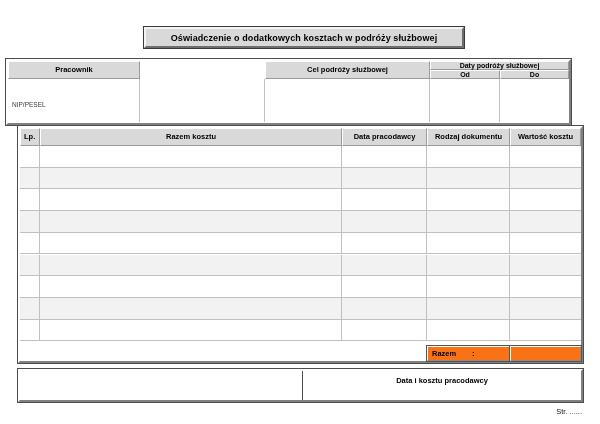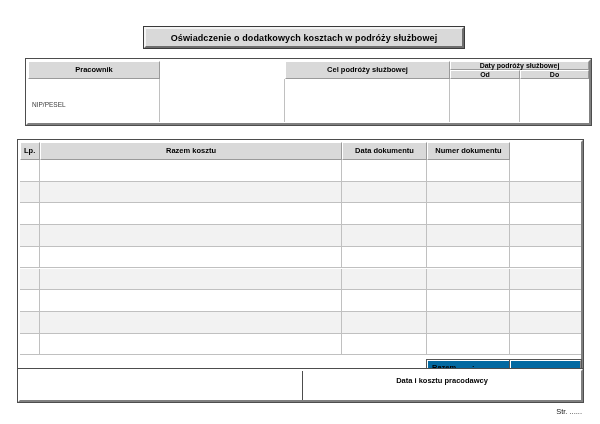--- a/index.html
+++ b/index.html
@@ -78,28 +78,28 @@
   }
   .body-cell.stripe { background: #f2f2f2; }
 
   .label-sm {
     position: absolute;
     font-size: 6.5px;
     color: #3b3b3b;
   }
 
   
-  #header-table { left: 26px; top: 59px; width: 565px; height: 66px; }
-
-  
-  #cost-table { left: 18px; top: 140px; width: 565px; height: 237px; }
+  #header-table { left: 6px; top: 59px; width: 565px; height: 66px; }
+
+  
+  #cost-table { left: 18px; top: 126px; width: 565px; height: 237px; }
 
   .total-cell {
     position: absolute;
-    background: #0369a1;
+    background: #f97316;
     border-top: 1px solid #ffffff;
     border-left: 1px solid #ffffff;
     border-right: 1px solid #8c8c8c;
     border-bottom: 1px solid #8c8c8c;
     outline: 1px solid #555555;
     display: flex;
     align-items: center;
     font-weight: bold;
     font-size: 7.5px;
   }
@@ -195,27 +195,30 @@
 
     <div class="hdr-cell left" style="left:0; top:0; width:20px; height:18px;">
       <span>Lp.</span>
     </div>
 
     <div class="hdr-cell" style="left:20px; top:0; width:302px; height:18px;">
       <span>Razem kosztu</span>
     </div>
 
     <div class="hdr-cell" style="left:322px; top:0; width:85px; height:18px;">
-      <span>Data dokumentu</span>
+      <span>Data pracodawcy</span>
     </div>
 
     <div class="hdr-cell" style="left:407px; top:0; width:83px; height:18px;">
-      <span>Numer dokumentu</span>
-    </div>
-
+      <span>Rodzaj dokumentu</span>
+    </div>
+
+    <div class="hdr-cell" style="left:490px; top:0; width:71px; height:18px;">
+      <span>Wartość kosztu</span>
+    </div>
 
     <div id="cost-rows" style="position:absolute; left:0; top:18px; width:561px; height:195px;">
         <div class="body-cell" style="left: 0px; top: 0px; width: 20px; height: 21.7px;">
           <span style="display: block; padding: 2px 3px; font-size: 7.5px;"></span>
         </div>
         <div class="body-cell" style="left: 20px; top: 0px; width: 302px; height: 21.7px;">
           <span style="display: block; padding: 2px 3px; font-size: 7.5px;"></span>
         </div>
         <div class="body-cell" style="left: 322px; top: 0px; width: 85px; height: 21.7px;">
           <span style="display: block; padding: 2px 3px; font-size: 7.5px;"></span>

